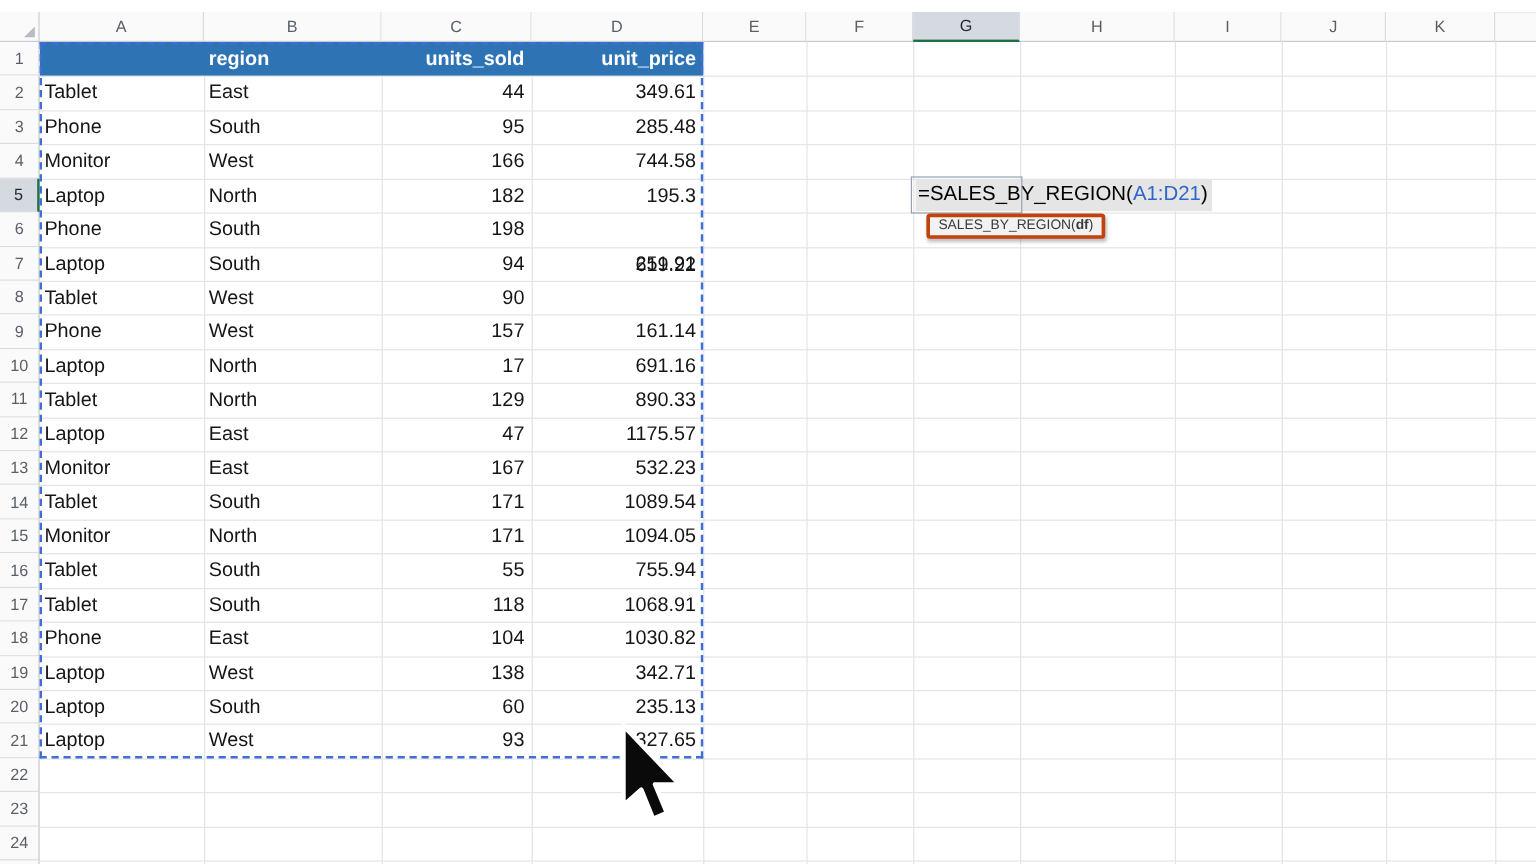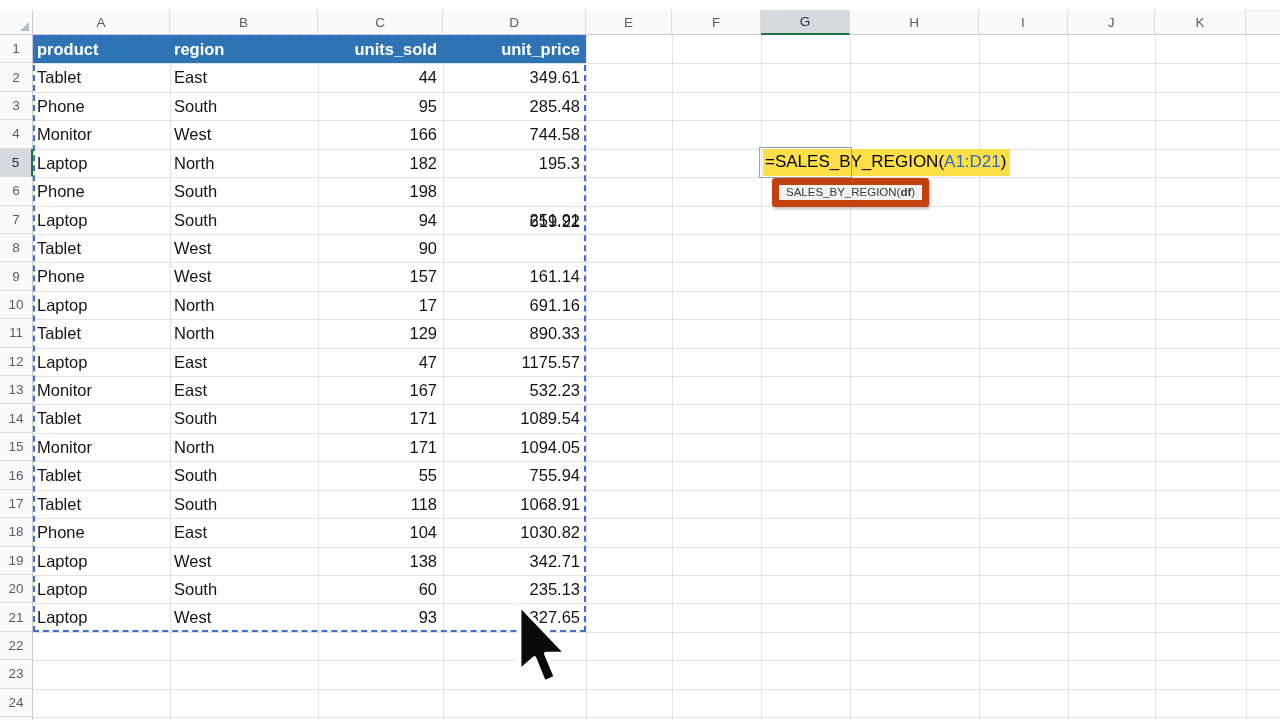--- a/index.html
+++ b/index.html
@@ -37,24 +37,24 @@
   .cell{position:absolute;font-size:16.5px;color:#151515;line-height:28.4px;white-space:nowrap;
         overflow:hidden;z-index:2;cursor:cell}
   .al-left{text-align:left;padding-left:4px}
   .al-right{text-align:right;padding-right:6px}
 
   
   .marquee{position:absolute;left:33px;top:35px;width:553px;height:597px;
            border:2px dashed var(--marquee-blue,#3F6FD6);z-index:40;pointer-events:none}
   .active-cell{position:absolute;left:759px;top:147px;width:93px;height:31px;
            border:1.5px solid #96A3AF;z-index:45;pointer-events:none}
-  .formula{position:absolute;left:763px;top:149px;height:27px;line-height:26px;background:#fde047;
+  .formula{position:absolute;left:763px;top:149px;height:27px;line-height:26px;background:#e5e5e5;
            font-size:17px;white-space:nowrap;z-index:44;padding:0 4px 0 2px;color:#000}
   .formula .ref{color:var(--reference-blue,#2F66C8)}
-  .func-tooltip{position:absolute;left:772px;top:178px;background:#F2F2F2;border:7px solid #c2410c;
+  .func-tooltip{position:absolute;left:772px;top:178px;background:#F2F2F2;border:3px solid #c2410c;
            border-radius:3px;box-shadow:1px 2px 3px rgba(0,0,0,.25);font-size:11.5px;color:#3B3B3B;
            padding:1px 7px 2px;z-index:60;white-space:nowrap}
   .func-tooltip b{font-weight:bold}
   .cursor{position:absolute;left:514px;top:602px;z-index:100;pointer-events:none}
 </style>
 </head>
 <body>
 
 <div class="stage" id="stage">
 
@@ -137,21 +137,20 @@
     <div class="hline" style="left: 33px; top: 489.72px; width: 1247px;"></div>
     <div class="hline" style="left: 33px; top: 518.14px; width: 1247px;"></div>
     <div class="hline" style="left: 33px; top: 546.56px; width: 1247px;"></div>
     <div class="hline" style="left: 33px; top: 574.98px; width: 1247px;"></div>
     <div class="hline" style="left: 33px; top: 603.4px; width: 1247px;"></div>
     <div class="hline" style="left: 33px; top: 631.82px; width: 1247px;"></div>
     <div class="hline" style="left: 33px; top: 660.24px; width: 1247px;"></div>
     <div class="hline" style="left: 33px; top: 688.66px; width: 1247px;"></div>
     <div class="hline" style="left: 33px; top: 717.08px; width: 1247px;"></div>
     <div class="thead-row" style="left: 33px; top: 35px; width: 553px; height: 28.42px;">
-      <div class="hcell al-left" style="left: 0px; width: 137px;">product</div>
       <div class="hcell al-left" style="left: 137px; width: 148px;">region</div>
       <div class="hcell al-right" style="left: 285px; width: 125px;">units_sold</div>
       <div class="hcell al-right" style="left: 410px; width: 143px;">unit_price</div>
     </div>
     <div class="cell al-left" style="left: 33px; top: 63.42px; width: 137px; height: 28.42px;">Tablet</div>
     <div class="cell al-left" style="left: 170px; top: 63.42px; width: 148px; height: 28.42px;">East</div>
     <div class="cell al-right" style="left: 318px; top: 63.42px; width: 125px; height: 28.42px;">44</div>
     <div class="cell al-right" style="left: 443px; top: 63.42px; width: 143px; height: 28.42px;">349.61</div>
     <div class="cell al-left" style="left: 33px; top: 91.84px; width: 137px; height: 28.42px;">Phone</div>
     <div class="cell al-left" style="left: 170px; top: 91.84px; width: 148px; height: 28.42px;">South</div>

